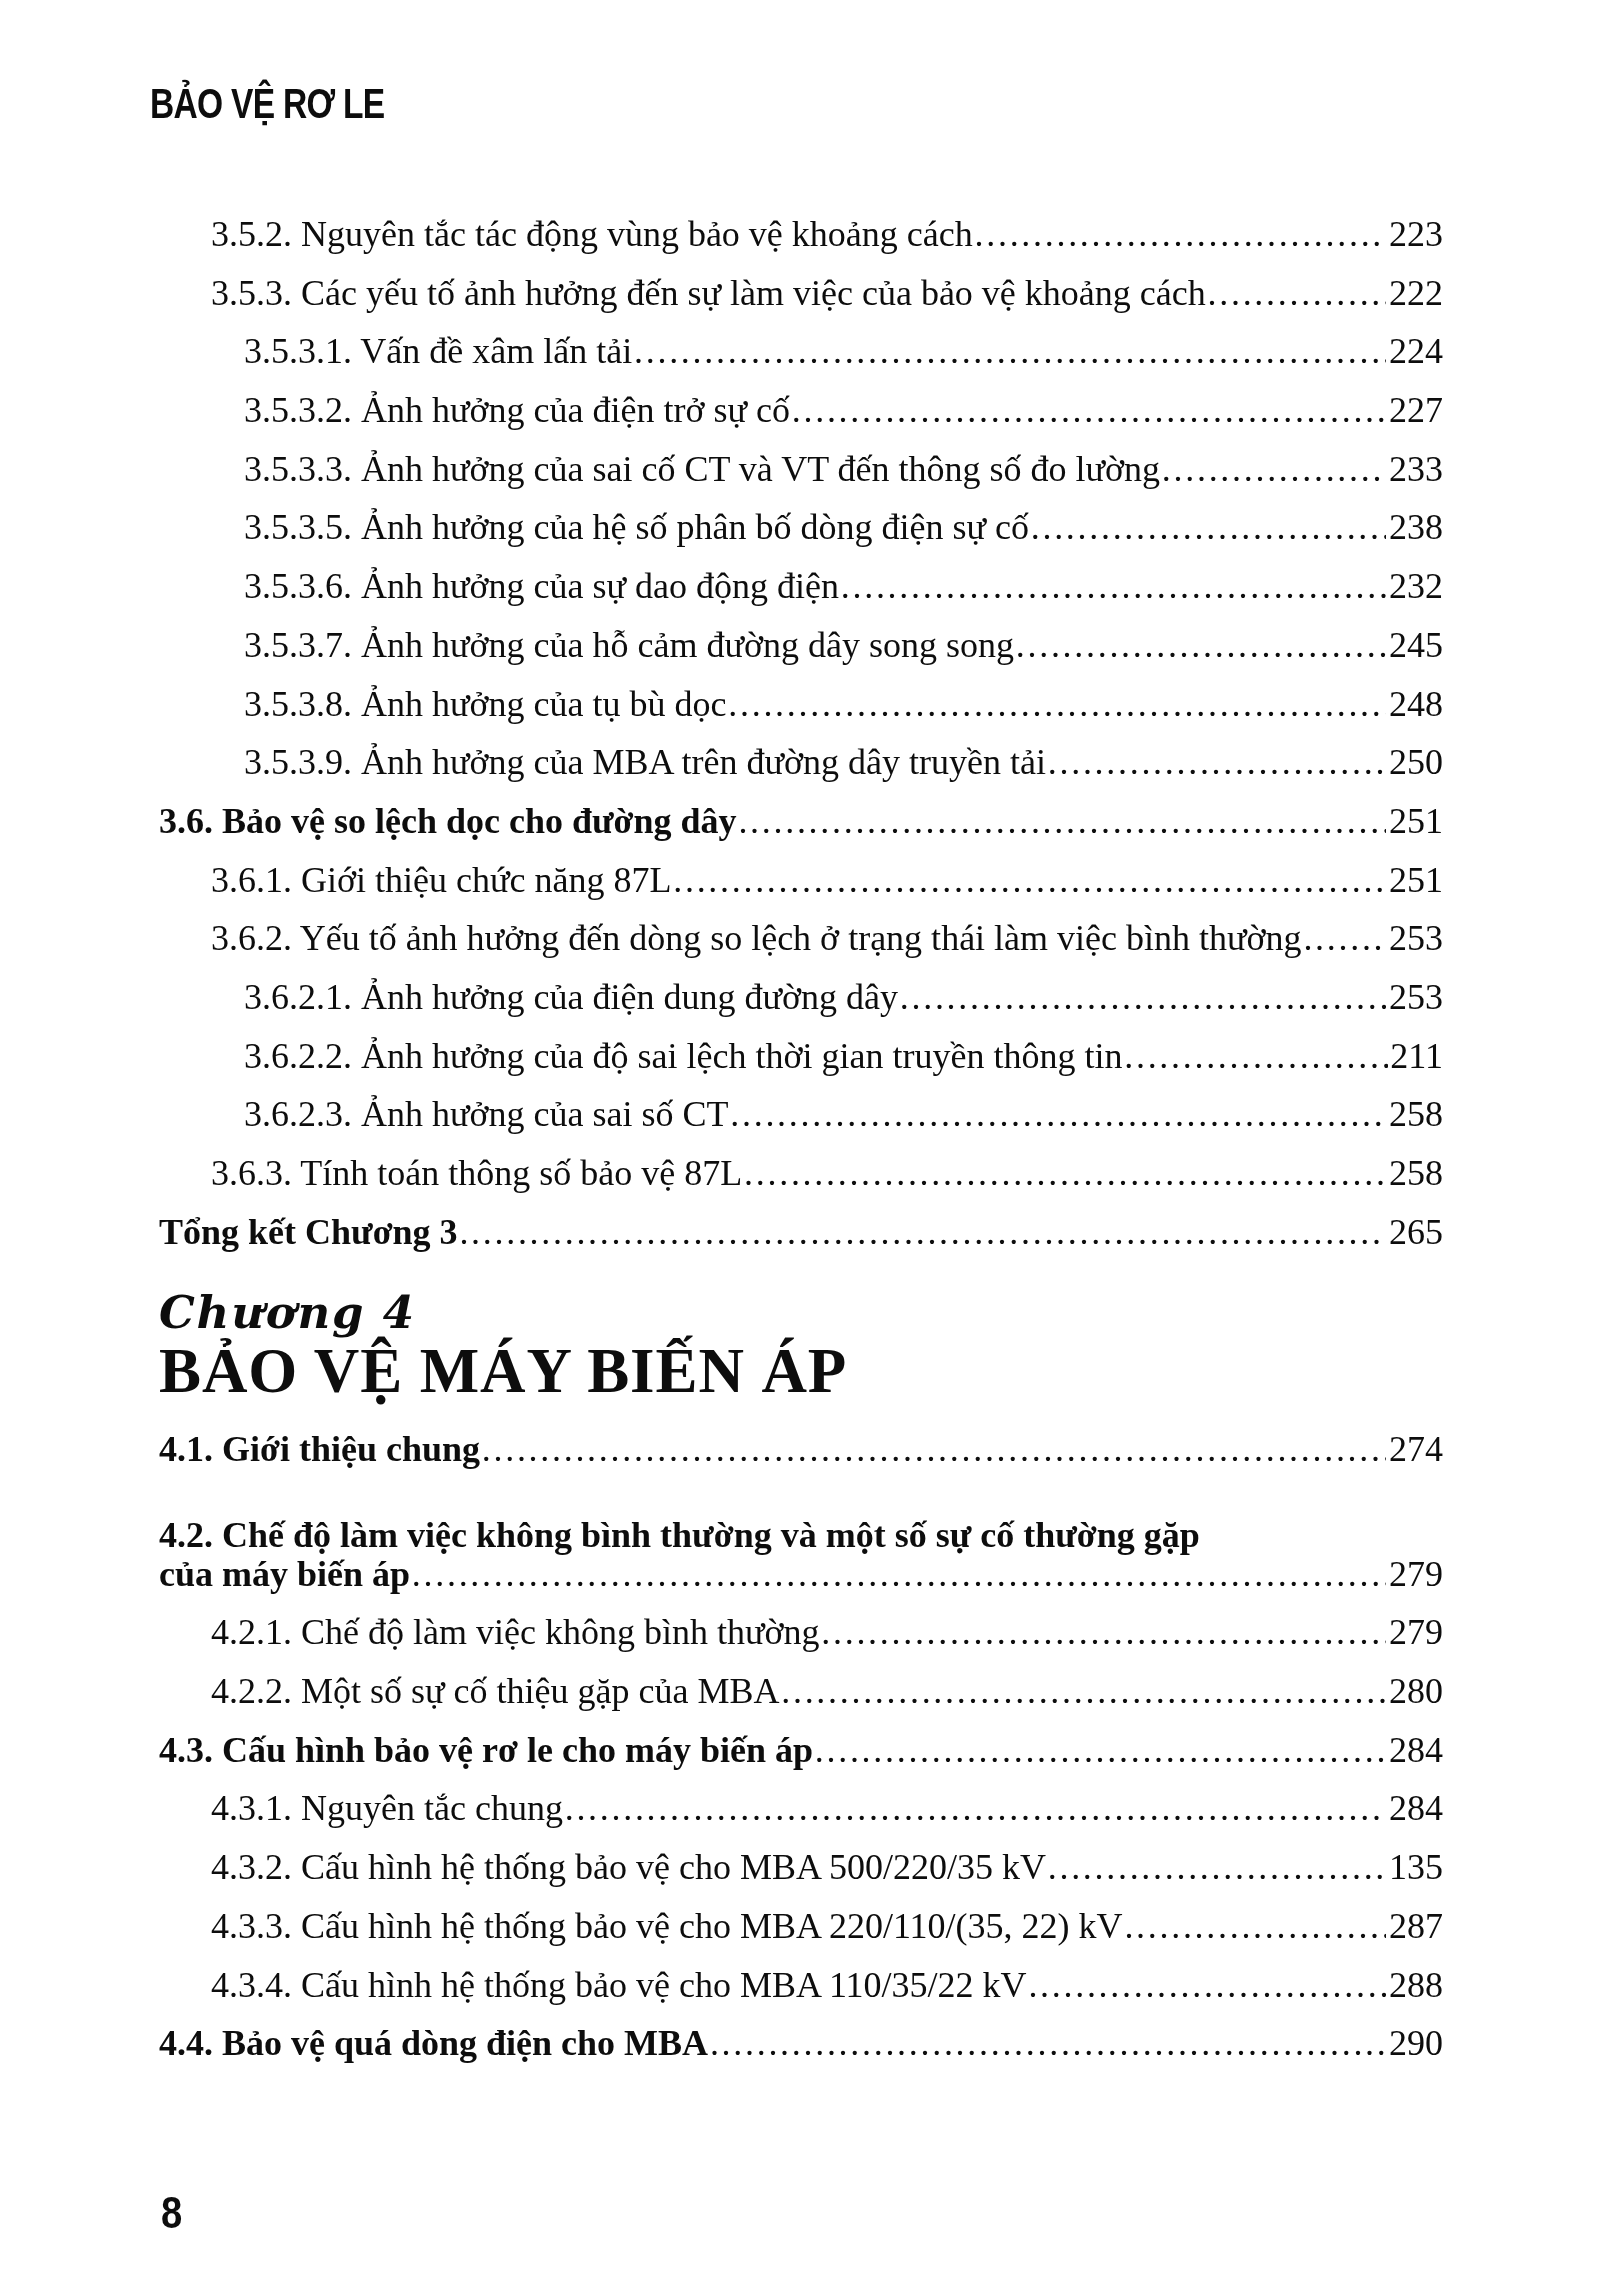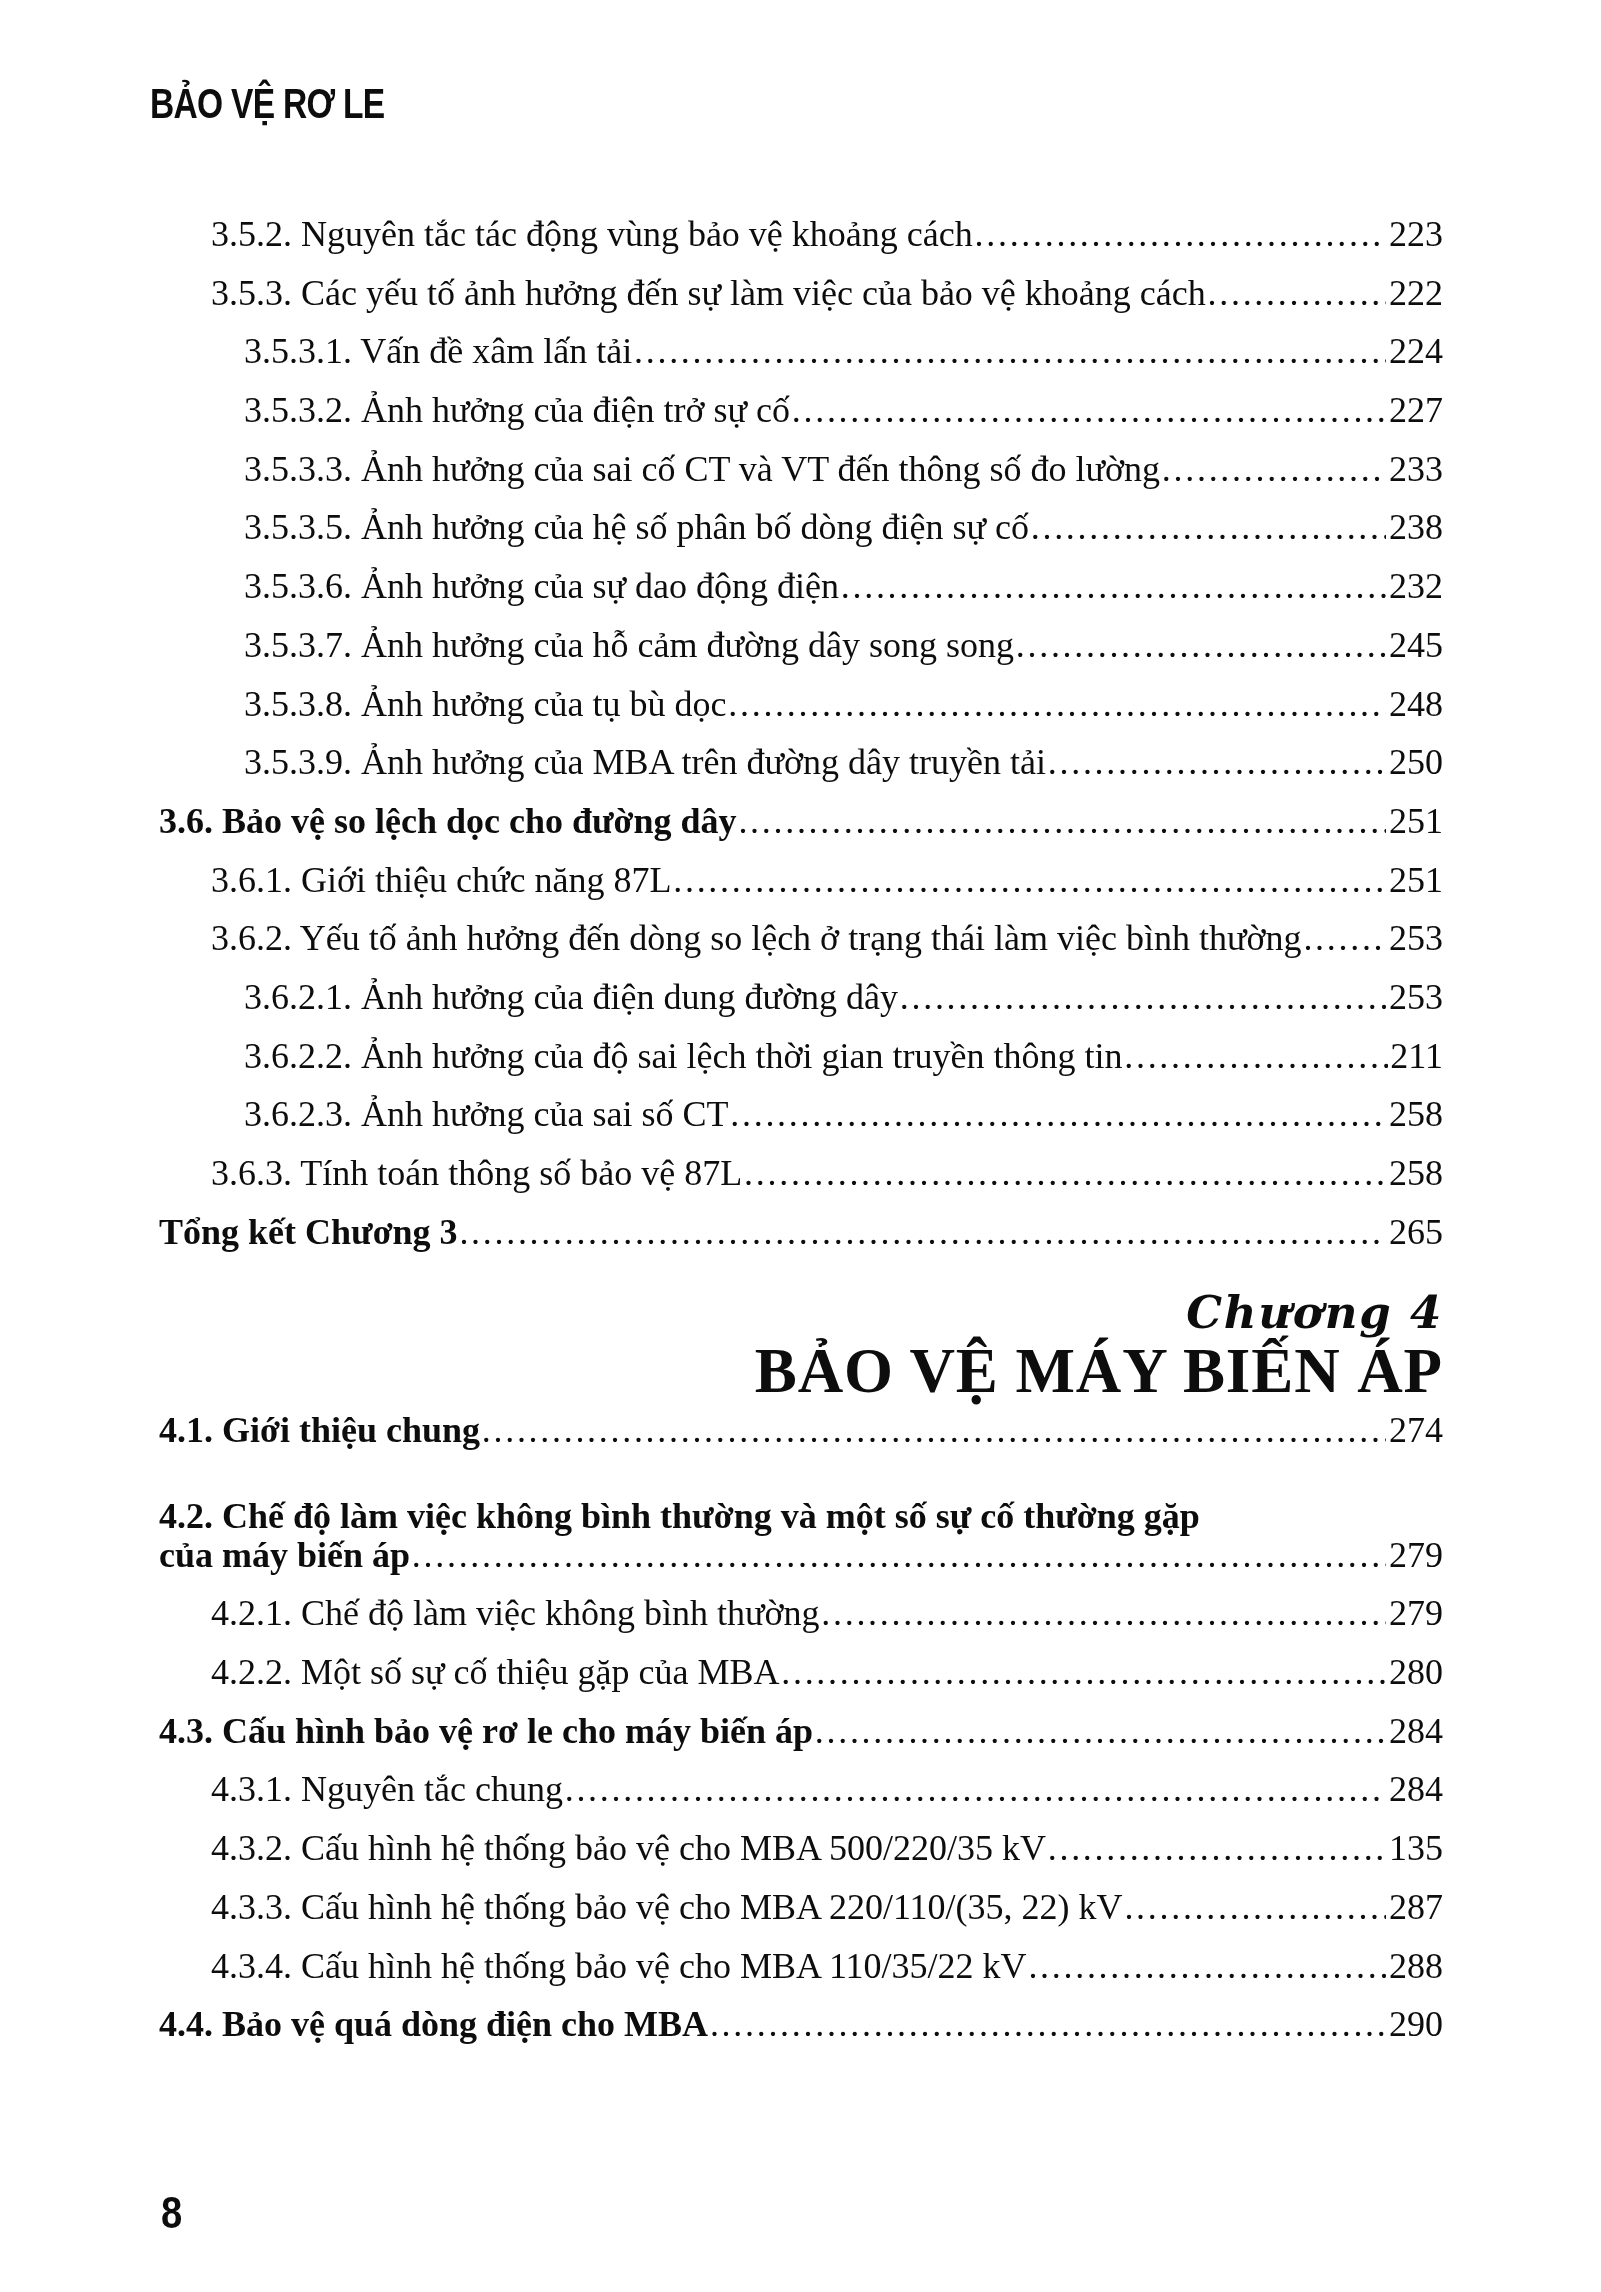--- a/index.html
+++ b/index.html
@@ -53,21 +53,21 @@
   .leader::after {
     content: "...........................................................................................................................................................................................";
     letter-spacing: 2.7px;
   }
   .pg { flex: 0 0 auto; font-weight: 400; }
   
   .entry.multi { display: block; }
   .entry.multi .line1 { line-height: 39px; margin-top: 47px; }
   .entry.multi .row2 { display: flex; align-items: center; line-height: 39px; }
   
-  .chapter-block { text-align: right; margin-top: 32px; margin-bottom: 9px; }
+  .chapter-block { text-align: left; margin-top: 32px; margin-bottom: 28px; }
   .chapter-script {
     font-family: "DejaVu Serif", serif;
     font-style: italic;
     font-weight: 700;
     font-size: 45px;
     line-height: 57px;
     letter-spacing: 1.8px;
   }
   .chapter-title {
     font-weight: 700;

